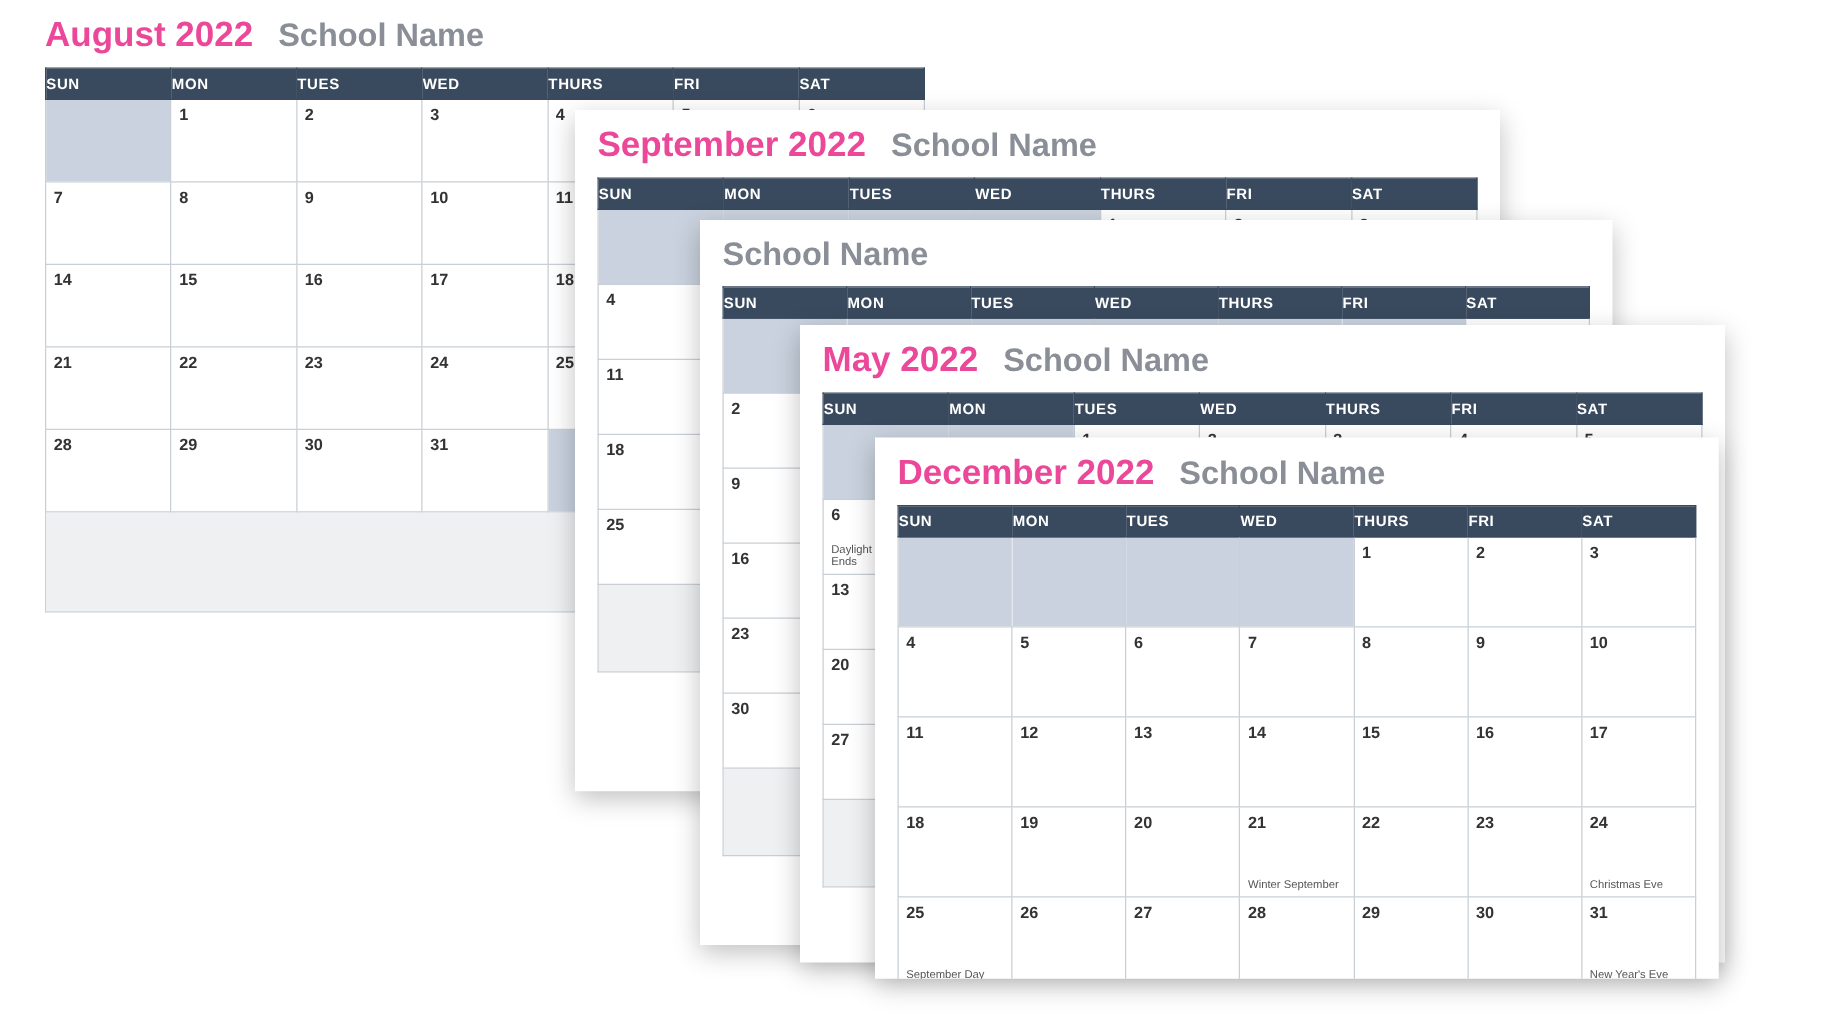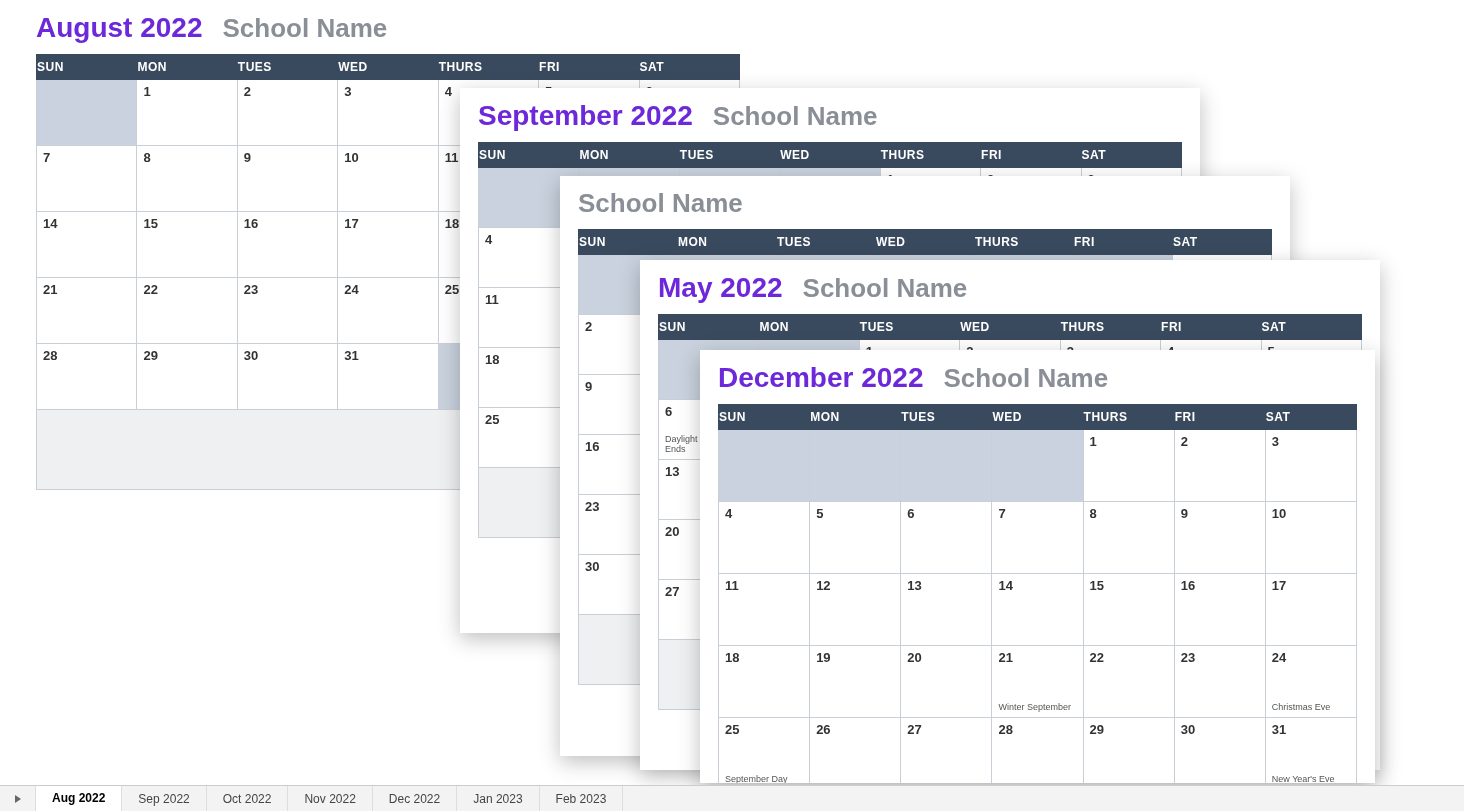--- a/index.html
+++ b/index.html
@@ -23,21 +23,21 @@
 
   .title-row {
     display: flex;
     align-items: baseline;
     gap: 20px;
     margin-bottom: 10px;
   }
   .month-title {
     font-size: 28px;
     font-weight: 700;
-    color: #6d28d9;
+    color: #ec4899;
     font-family: "Century Gothic", "Segoe UI", Arial, sans-serif;
   }
   .school-name {
     font-size: 26px;
     font-weight: 700;
     color: #8a8f97;
     font-family: "Century Gothic", "Segoe UI", Arial, sans-serif;
   }
 
   .cal-table {
@@ -511,30 +511,14 @@
               <td><span>28</span></td>
               <td><span>29</span></td>
               <td><span>30</span></td>
               <td><span>31</span><div class="event">New Year's Eve</div></td>
             </tr>
           </tbody>
       </table>
     </div>
   </div>
 
-  <div class="tab-bar">
-    <div class="tab-nav">
-      <svg width="10" height="10" viewBox="0 0 10 10">
-          <polygon points="2,1 8,5 2,9" fill="#666"></polygon>
-        </svg>
-    </div>
-    <div id="tab-list" style="display:flex">
-        <div class="tab active">Aug 2022</div>
-        <div class="tab">Sep 2022</div>
-        <div class="tab">Oct 2022</div>
-        <div class="tab">Nov 2022</div>
-        <div class="tab">Dec 2022</div>
-        <div class="tab">Jan 2023</div>
-        <div class="tab">Feb 2023</div>
-      </div>
-  </div>
 
 </div>
 
 </body></html>

